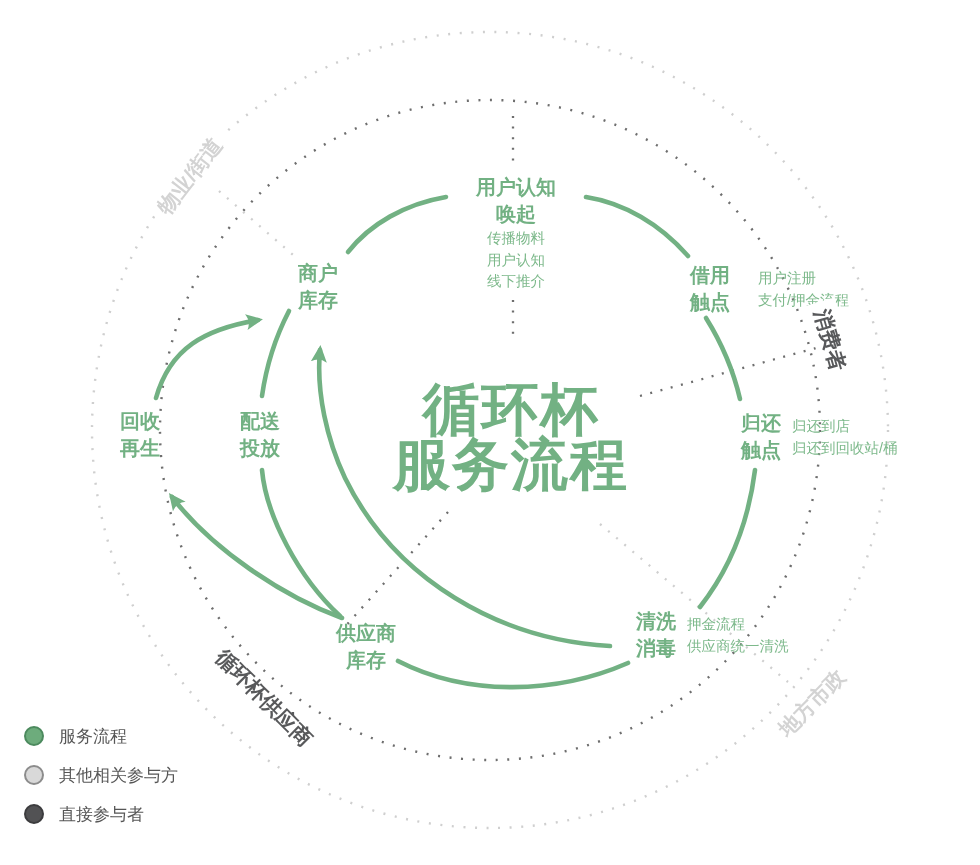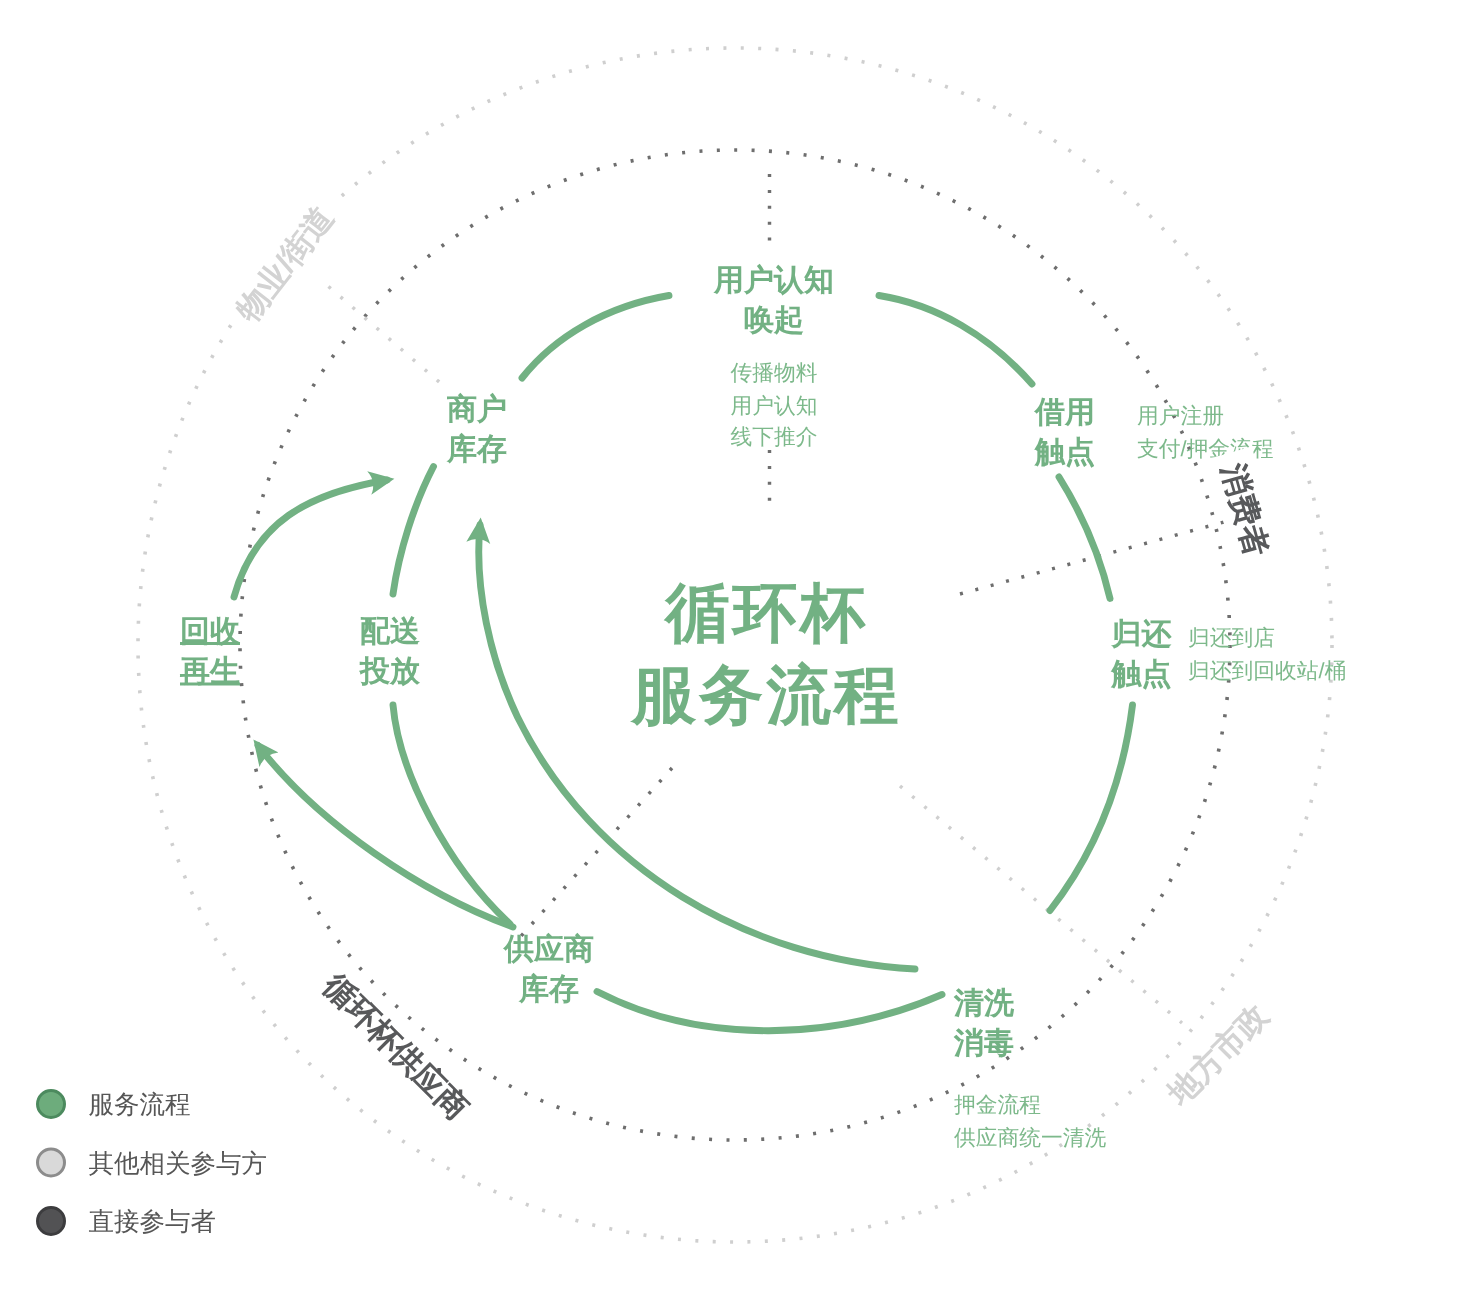--- a/index.html
+++ b/index.html
@@ -12,27 +12,27 @@
   svg.layer{position:absolute;left:0;top:0;}
   .ring{fill:none;stroke-dasharray:2 9.6;stroke-width:2.4;}
   .ring.dark{stroke:var(--dot-dark);}
   .ring.light{stroke:var(--dot-light);}
   .conn{fill:none;stroke-dasharray:2 8.6;stroke-width:2.3;}
   .conn.dark{stroke:var(--dot-dark);}
   .conn.light{stroke:var(--dot-light);}
   .arc{fill:none;stroke:var(--green);stroke-width:4.6;stroke-linecap:round;}
   #ah path{fill:var(--green);}
   .title{position:absolute;left:511px;top:437px;transform:translate(-50%,-50%);
-         color:var(--green);font-size:43px;font-weight:bold;line-height:55px;
+         color:var(--green);font-size:57px;font-weight:bold;line-height:55px;
          letter-spacing:2px;text-align:center;white-space:nowrap;}
   .node{position:absolute;color:var(--green);font-weight:bold;font-size:20px;line-height:27px;}
   .node.centered{transform:translateX(-50%);text-align:center;}
   .node.row{display:flex;gap:11px;text-align:left;}
   .node .subs{font-weight:normal;font-size:14.5px;line-height:21.5px;color:var(--green-soft);}
-  .node .subs.below{margin-top:11px;}
+  .node .subs.below{}
   .node .subs.side{padding-top:5px;line-height:22px;white-space:nowrap;}
   .ring-label{position:absolute;font-weight:bold;color:var(--dark-gray);background:#fff;
               padding:2px 8px;white-space:nowrap;font-size:21px;}
   .ring-label.light{color:var(--light-gray);}
   .ring-label.big{font-size:25px;letter-spacing:1px;}
   .legend{position:absolute;left:24px;top:724px;}
   .legend-item{display:flex;align-items:center;gap:15px;height:24px;margin-bottom:15px;}
   .swatch{width:16px;height:16px;border-radius:50%;border:2px solid #3c3c3e;box-sizing:content-box;}
   .swatch.s0{border-color:#4c8a5e;}
   .swatch.s2{border-color:#8c8c8c;}
@@ -108,42 +108,42 @@
     <div>
       <div>归还</div>
       <div>触点</div>
     </div>
     <div class="subs side">
       <div>归还到店</div>
       <div>归还到回收站/桶</div>
     </div>
   </div>
 
-  <div class="node row" style="left:636px;top:656px;flex-direction:column;">
+  <div class="node row" style="left:636px;top:608px;">
     <div>
       <div>清洗</div>
       <div>消毒</div>
     </div>
     <div class="subs side">
       <div>押金流程</div>
       <div>供应商统一清洗</div>
     </div>
   </div>
 
   <div class="node centered" style="left:366px;top:620px;">
     <div>供应商</div>
     <div>库存</div>
   </div>
 
   <div class="node centered" style="left:260px;top:408px;">
     <div>配送</div>
     <div>投放</div>
   </div>
 
-  <div class="node centered" style="left:140px;top:408px;text-decoration:underline;">
+  <div class="node centered" style="left:140px;top:408px;">
     <div>回收</div>
     <div>再生</div>
   </div>
 
   <div class="node centered" style="left:318px;top:260px;">
     <div>商户</div>
     <div>库存</div>
   </div>
 
   <div class="ring-label" style="left:830px;top:340px;transform:translate(-50%,-50%) rotate(74deg);">消费者</div>

